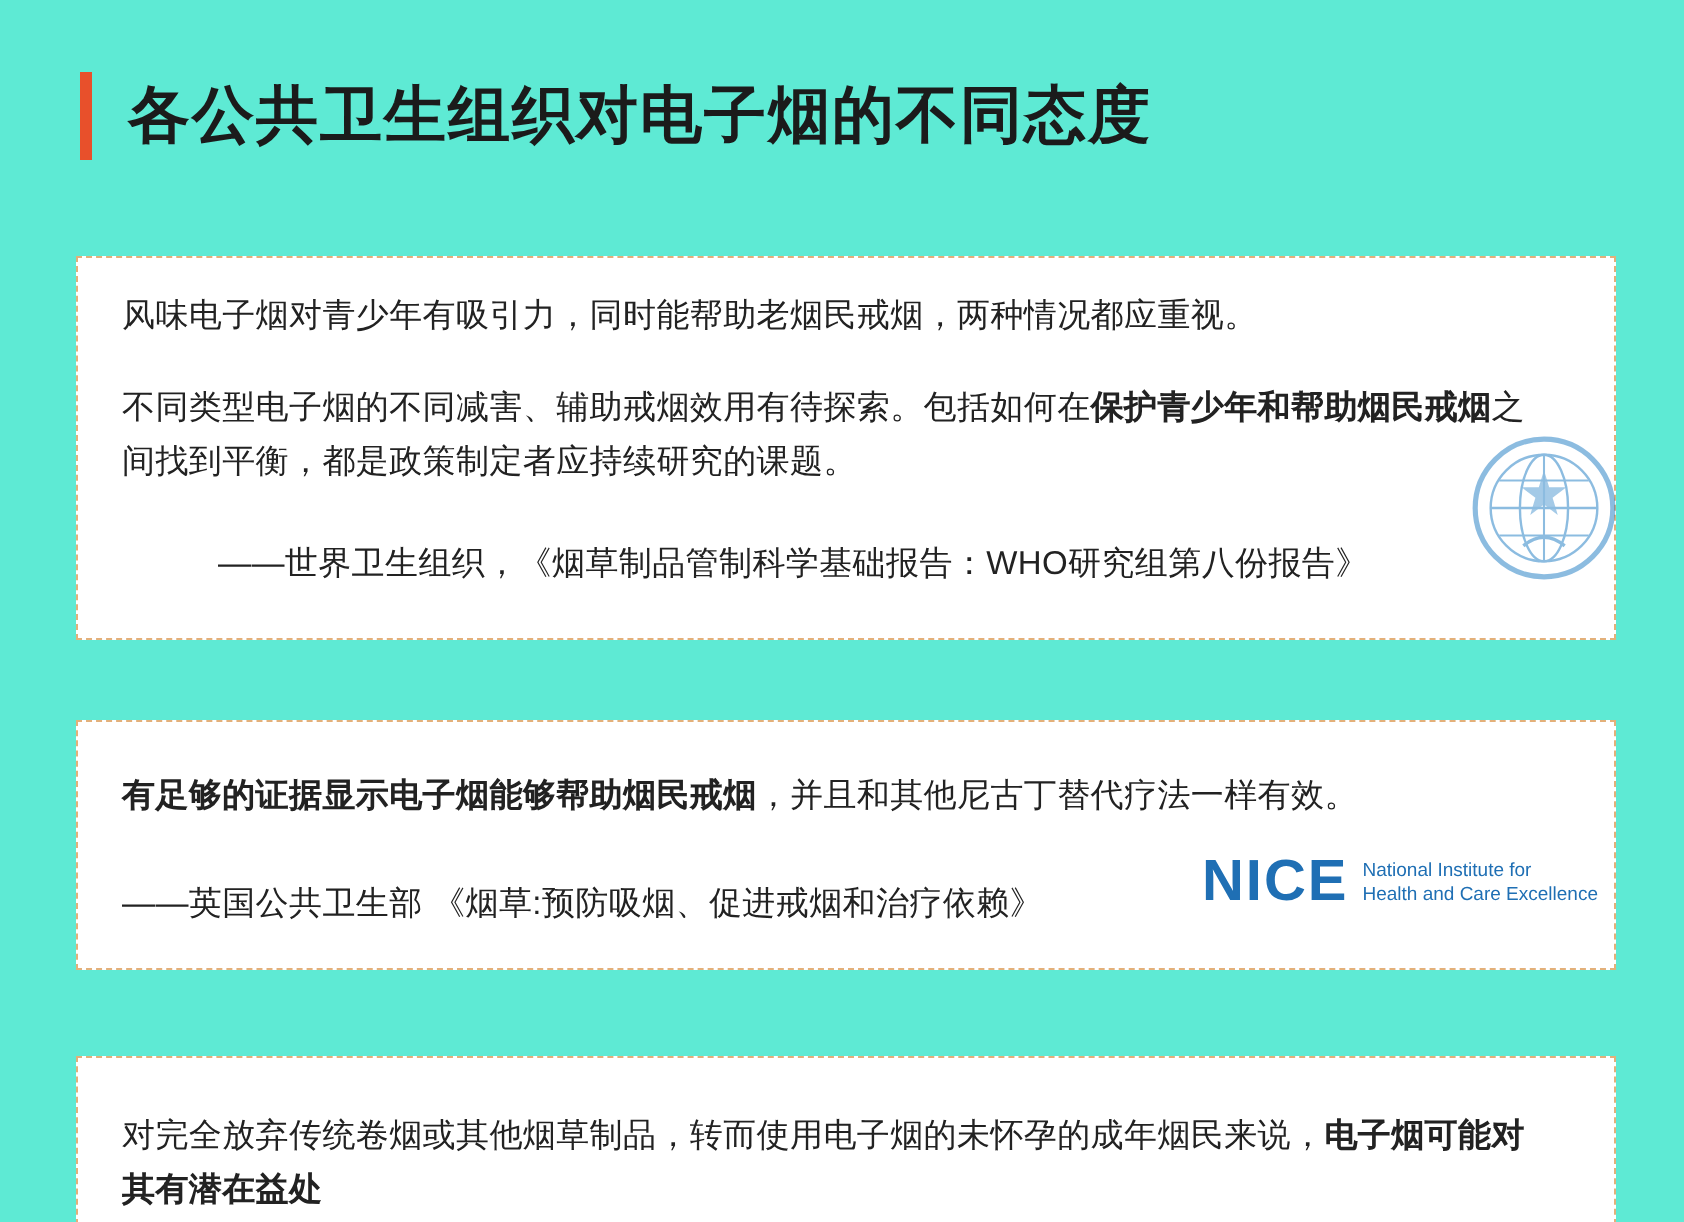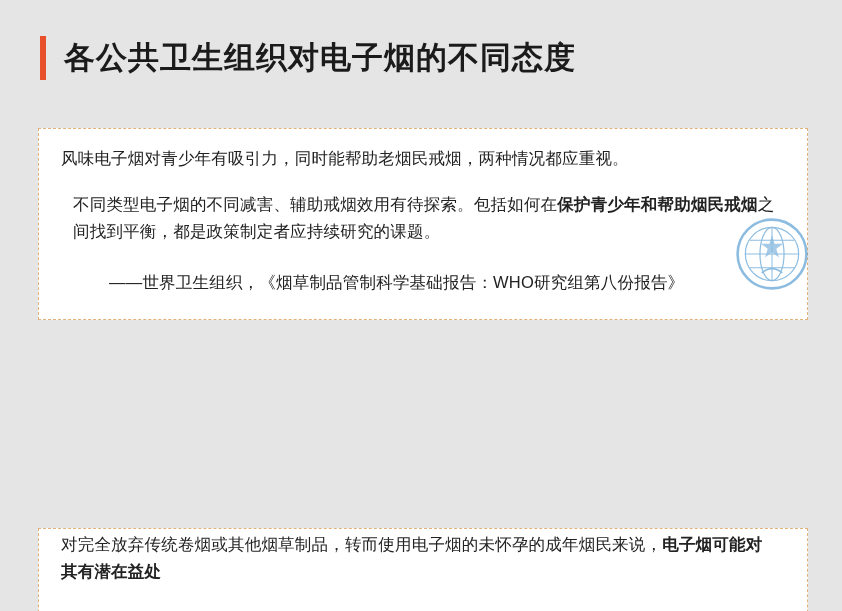--- a/index.html
+++ b/index.html
@@ -13,21 +13,21 @@
     font-family: "Liberation Sans", sans-serif;
     color: #222222;
     overflow: hidden;
     position: relative;
   }
 
   .page {
     position: relative;
     width: 842px;
     height: 611px;
-    background: #e5e5e5;
+    background: #5eead4;
     box-sizing: border-box;
     text-decoration: underline;
   }
 
   
   .title-row {
     position: absolute;
     left: 40px;
     top: 36px;
     display: flex;
@@ -69,29 +69,29 @@
     font-size: 16.5px;
     line-height: 1.65;
     color: #222222;
     letter-spacing: 0.2px;
   }
   .para b { font-weight: bold; }
   .src { color: #222222; }
 
   
   #b1p1 { top: 16px; }
-  #b1p2 { top: 62px; right: 28px; margin-left: 12px; }
+  #b1p2 { top: 62px; right: 28px; }
   #b1p3 { top: 140px; margin-left: 48px; }
 
   
   #b2p1 { top: 24px; font-weight: bold; }
   #b2p2 { top: 78px; }
 
   
-  #b3p1 { top: 2px; right: 30px; }
+  #b3p1 { top: 26px; right: 30px; }
 
   
   .who-emblem {
     position: absolute;
     right: -8px;
     top: 82px;
     width: 86px;
     height: 86px;
     opacity: 0.55;
   }
@@ -143,18 +143,32 @@
       <ellipse cx="50" cy="50" rx="14" ry="31" fill="none" stroke="#2f86c8" stroke-width="1.4"></ellipse>
       <line x1="19" y1="50" x2="81" y2="50" stroke="#2f86c8" stroke-width="1.4"></line>
       <line x1="24" y1="34" x2="76" y2="34" stroke="#2f86c8" stroke-width="1.2"></line>
       <line x1="24" y1="66" x2="76" y2="66" stroke="#2f86c8" stroke-width="1.2"></line>
       <line x1="50" y1="19" x2="50" y2="81" stroke="#2f86c8" stroke-width="1.2"></line>
       <path d="M50 28 L53 38 L63 38 L55 44 L58 54 L50 48 L42 54 L45 44 L37 38 L47 38 Z" fill="#2f86c8" opacity="0.8"></path>
       <path d="M38 72 q12 -10 24 0" fill="none" stroke="#2f86c8" stroke-width="2"></path>
     </svg>
   </div>
 
+  <div class="quote-box" id="box2">
+
+    <div class="para" id="b2p1"><b>有足够的证据显示电子烟能够帮助烟民戒烟</b><span style="font-weight:normal">，并且和其他尼古丁替代疗法一样有效。</span></div>
+
+    <div class="para src" id="b2p2">——英国公共卫生部 《烟草:预防吸烟、促进戒烟和治疗依赖》</div>
+
+    <div class="nice-logo">
+      <div class="nice-word">NICE</div>
+      <div class="nice-sub">
+        <div>National Institute for</div>
+        <div>Health and Care Excellence</div>
+      </div>
+    </div>
+  </div>
 
   <div class="quote-box" id="box3">
     <div class="para" id="b3p1"><span>对完全放弃传统卷烟或其他烟草制品，转而使用电子烟的未怀孕的成年烟民来说，</span><b>电</b><b>子烟可能对其有潜在益处</b></div>
   </div>
 
 </div>
 
 </body></html>

